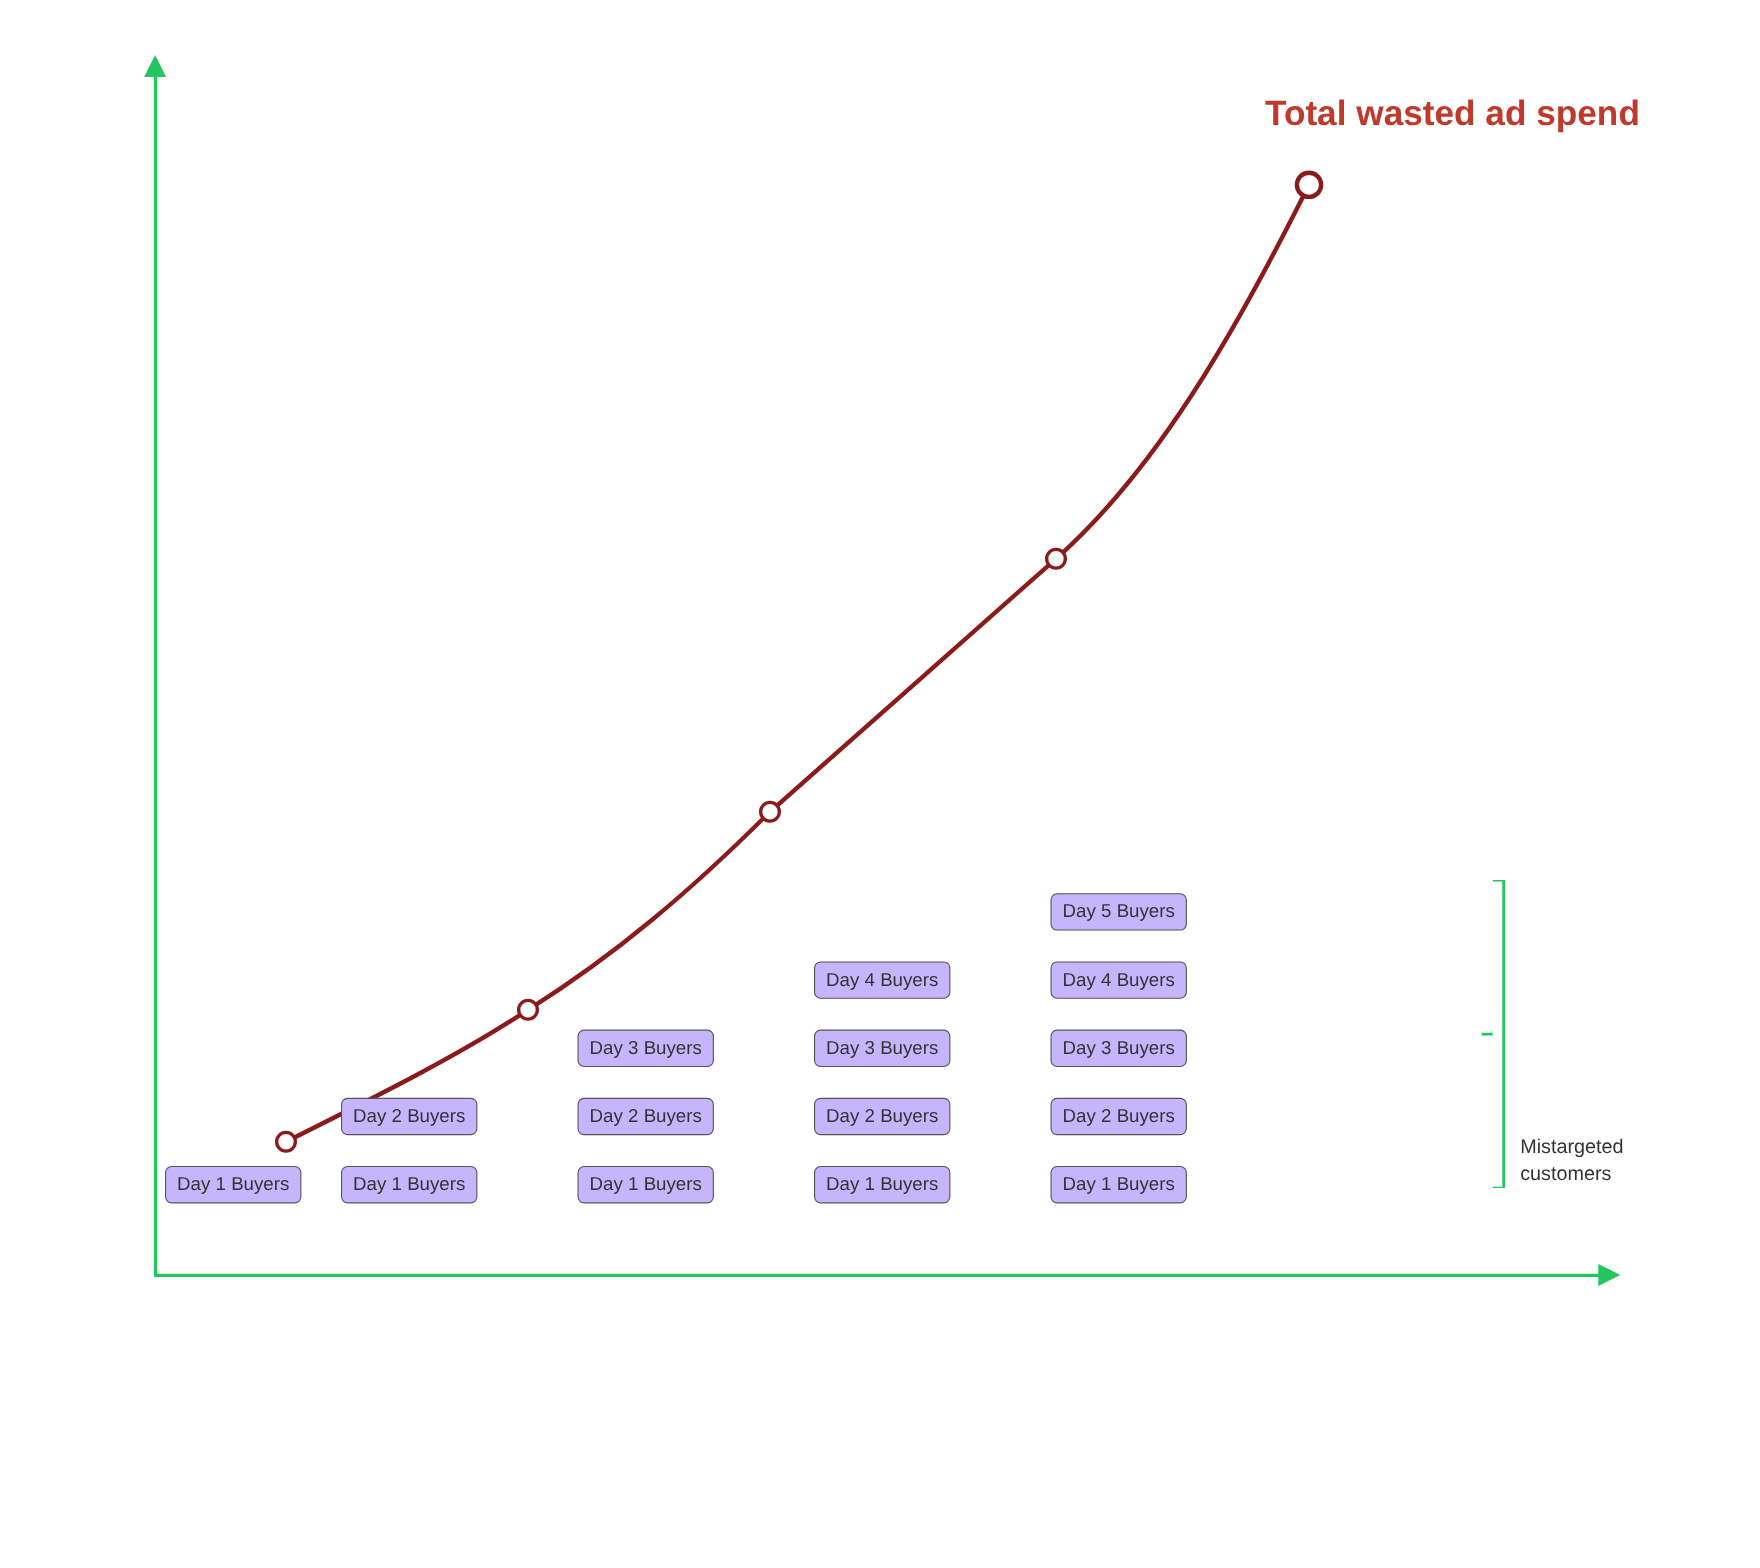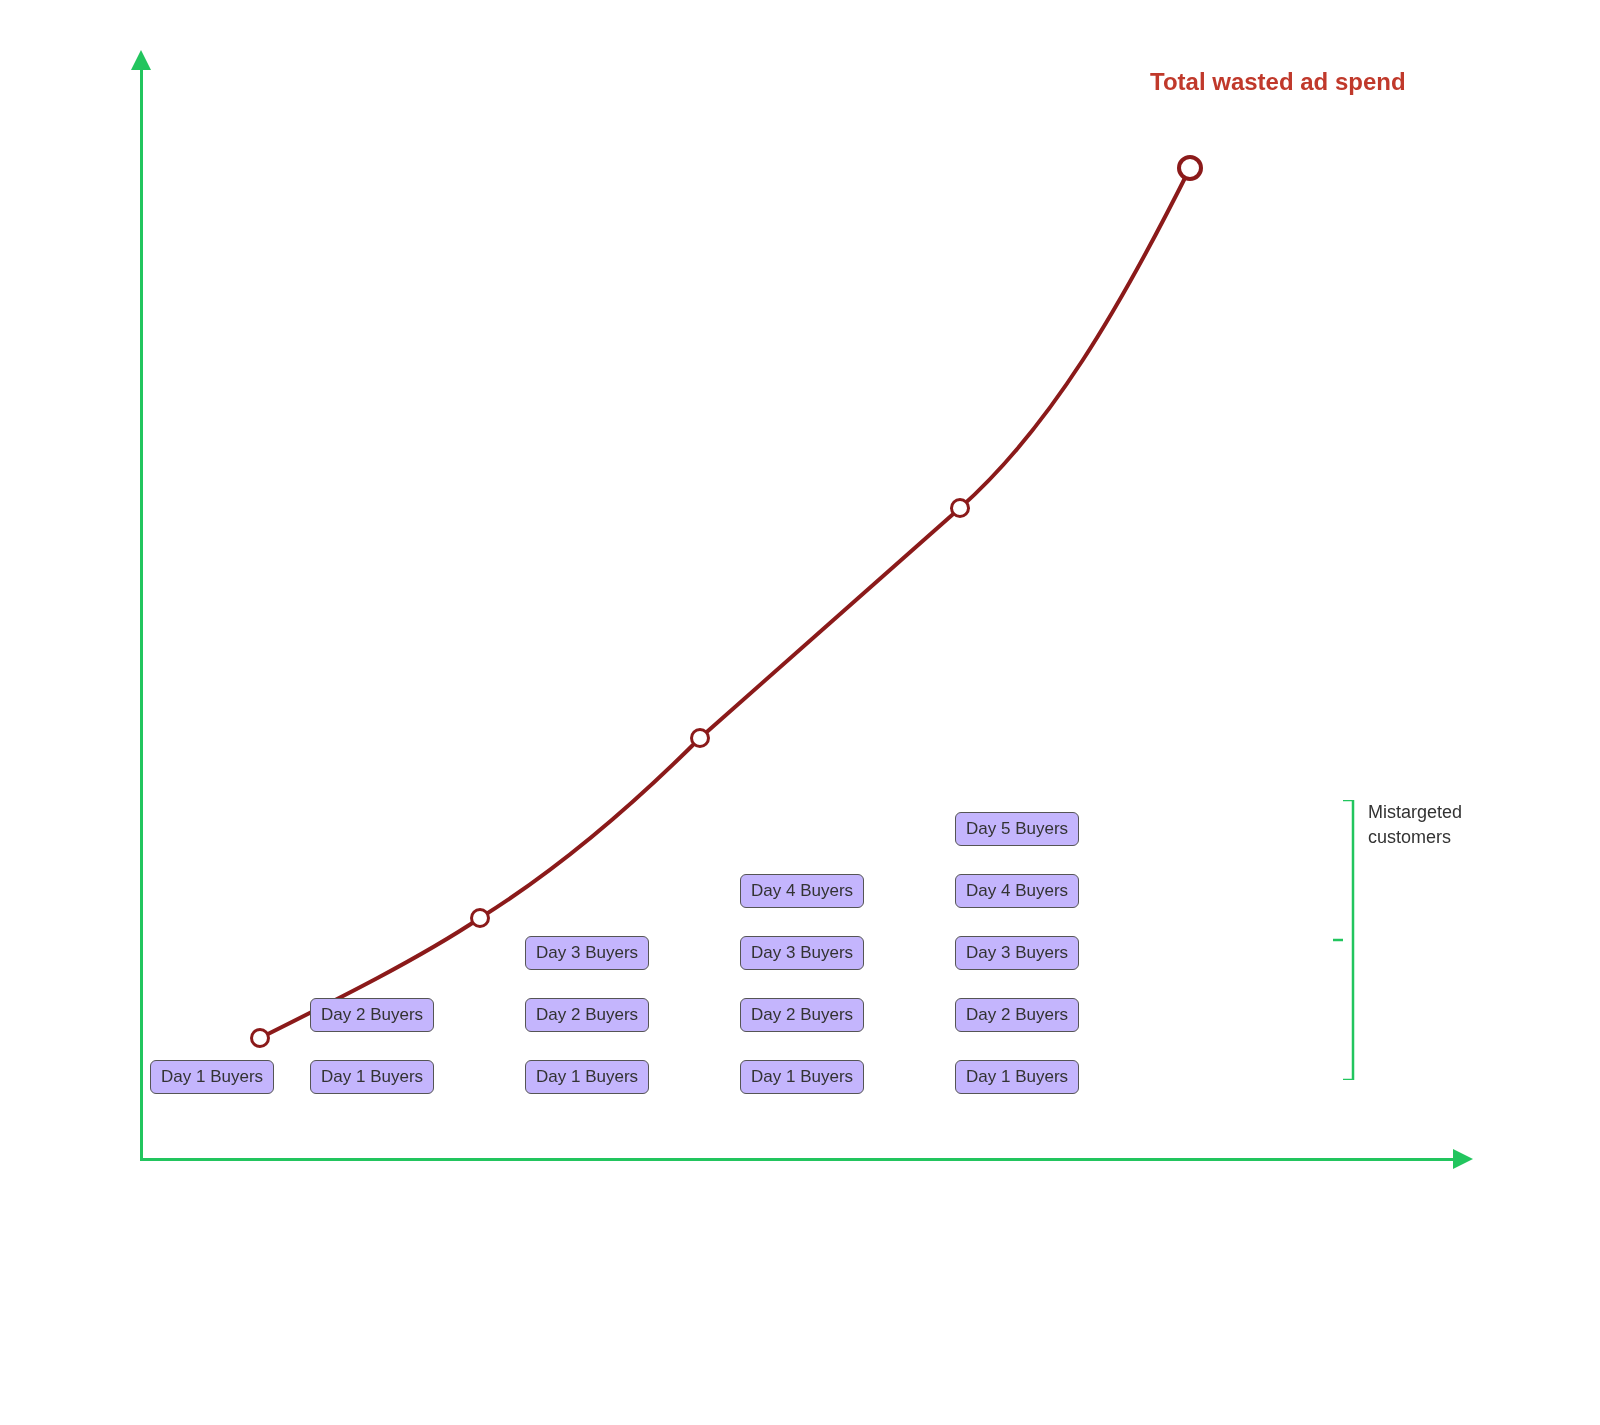--- a/index.html
+++ b/index.html
@@ -97,22 +97,22 @@
       font-size: 17px;
       color: #333;
       white-space: nowrap;
       z-index: 5;
     }
 
     
     .total-wasted-label {
       position: absolute;
       left: 1090px;
-      top: 26px;
-      font-size: 24px;
+      top: 42px;
+      font-size: 32px;
       font-weight: 600;
       color: #c0392b;
       line-height: 1.35;
     }
   </style>
 </head>
 <body>
 
 <div class="chart-container">
 
@@ -149,21 +149,21 @@
   <div class="buyer-box" style="left:680px; top:958px;">Day 2 Buyers</div>
   <div class="buyer-box" style="left:680px; top:896px;">Day 3 Buyers</div>
   <div class="buyer-box" style="left:680px; top:834px;">Day 4 Buyers</div>
 
   <div class="buyer-box" style="left:895px; top:1020px;">Day 1 Buyers</div>
   <div class="buyer-box" style="left:895px; top:958px;">Day 2 Buyers</div>
   <div class="buyer-box" style="left:895px; top:896px;">Day 3 Buyers</div>
   <div class="buyer-box" style="left:895px; top:834px;">Day 4 Buyers</div>
   <div class="buyer-box" style="left:895px; top:772px;">Day 5 Buyers</div>
 
-  <div style="position:absolute; right:58px; top:760px; display:flex; align-items:flex-start; gap:10px;">
+  <div style="position:absolute; right:44px; top:760px; display:flex; align-items:flex-end; gap:10px;">
     <svg width="30" height="280" viewBox="0 0 30 280">
       <path d="M 15 0 L 25 0 L 25 280 L 15 280" fill="none" stroke="#22c55e" stroke-width="2.5"></path>
       <line x1="15" y1="140" x2="5" y2="140" stroke="#22c55e" stroke-width="2.5"></line>
     </svg>
     <span style="font-size:18px; color:#333; line-height:1.4;">Mistargeted<br>customers</span>
   </div>
 
 </div>
 
 </body></html>

